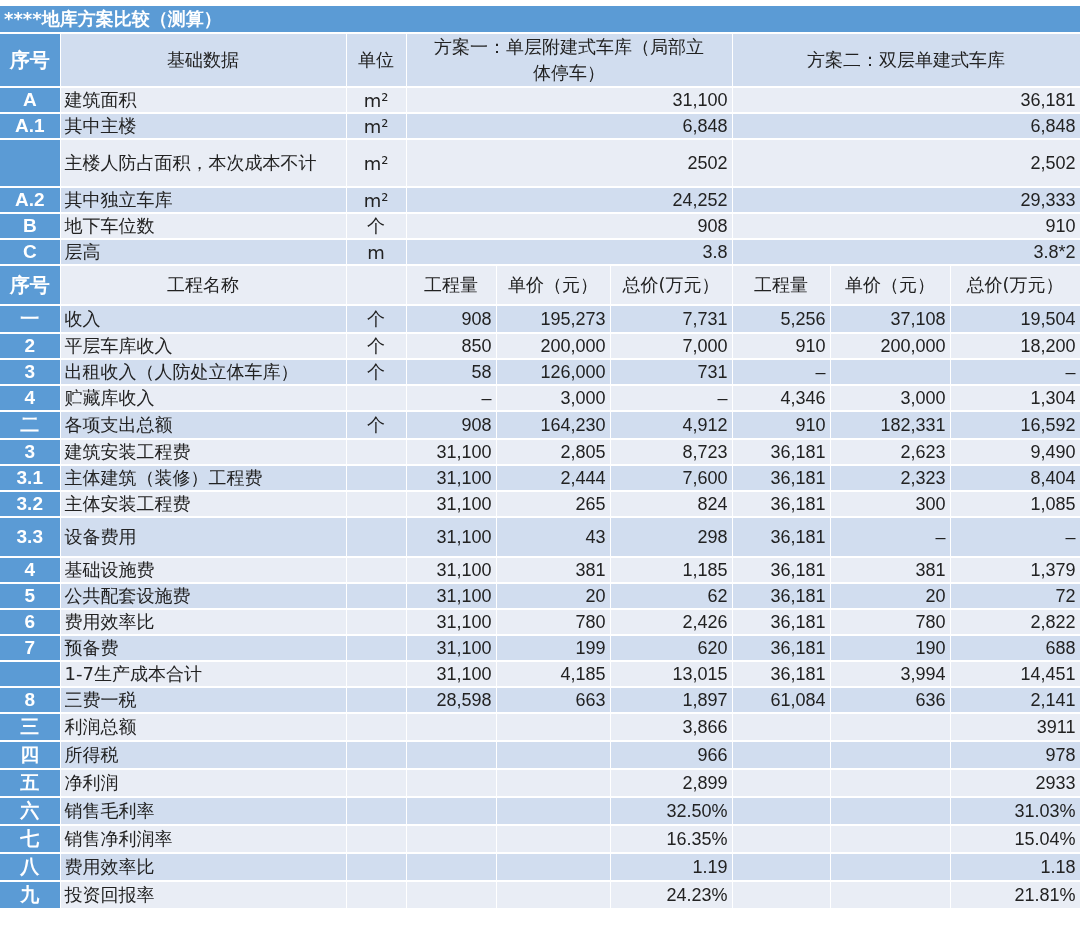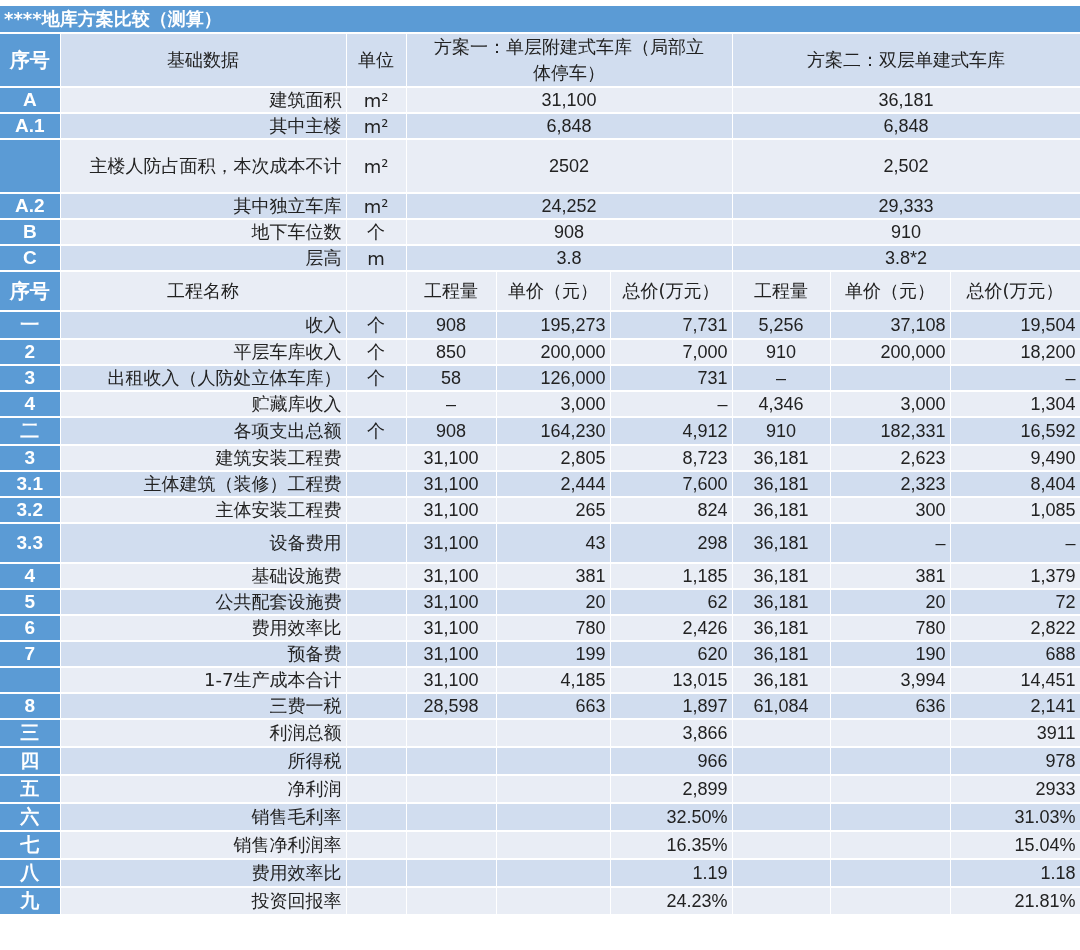--- a/index.html
+++ b/index.html
@@ -6,24 +6,24 @@
   body { width:1080px; height:950px; overflow:hidden; font-family:"DejaVu Sans","Liberation Sans",sans-serif; }
   .wrap { position:absolute; left:0; top:6px; width:1080px; }
   table { border-collapse:collapse; width:1080px; table-layout:fixed; }
   td { padding:0 4px; font-size:18px; color:#222; border-right:1px solid #ffffff; border-bottom:2px solid #ffffff; white-space:nowrap; overflow:hidden; }
   .title td { background:#5b9bd5; color:#ffffff; font-weight:bold; text-align:left; height:26px; font-size:18px; }
   tr.hdr td { background:#d1ddef; text-align:center; }
   tr.hdr td.seq { background:#5b9bd5; color:#fff; font-weight:bold; font-size:20px; }
   tr.odd td { background:#e9edf5; }
   tr.even td { background:#d1ddef; }
   td.seq { background:#5b9bd5 !important; color:#ffffff; font-weight:bold; text-align:center; font-family:"Liberation Sans","DejaVu Sans",sans-serif; font-size:19px; }
-  td.name { text-align:right; }
+  td.name { text-align:left; }
   td.unit { text-align:center; }
   td.num { text-align:right; font-family:"Liberation Sans","DejaVu Sans",sans-serif; }
-  td.ctr { text-align:center; font-family:"Liberation Sans","DejaVu Sans",sans-serif; }
+  td.ctr { text-align:right; font-family:"Liberation Sans","DejaVu Sans",sans-serif; }
   td.wrap2 { white-space:normal; line-height:26px; }
 </style>
 </head>
 <body>
 
 <div class="wrap">
 <table>
   <colgroup>
     <col style="width:60px">
         <col style="width:286px">
@@ -53,21 +53,21 @@
           <td class="ctr" colspan="3">31,100</td>
           <td class="ctr" colspan="3">36,181</td>
         </tr>
         <tr class="even" style="height: 26px;">
           <td class="seq">A.1</td>
           <td class="name">其中主楼</td>
           <td class="unit">m²</td>
           <td class="ctr" colspan="3">6,848</td>
           <td class="ctr" colspan="3">6,848</td>
         </tr>
-        <tr class="odd" style="height: 54px;">
+        <tr class="odd" style="height: 48px;">
           <td class="seq"></td>
           <td class="name wrap2">主楼人防占面积，本次成本不计</td>
           <td class="unit">m²</td>
           <td class="ctr" colspan="3">2502</td>
           <td class="ctr" colspan="3">2,502</td>
         </tr>
         <tr class="even" style="height: 26px;">
           <td class="seq">A.2</td>
           <td class="name">其中独立车库</td>
           <td class="unit">m²</td>

